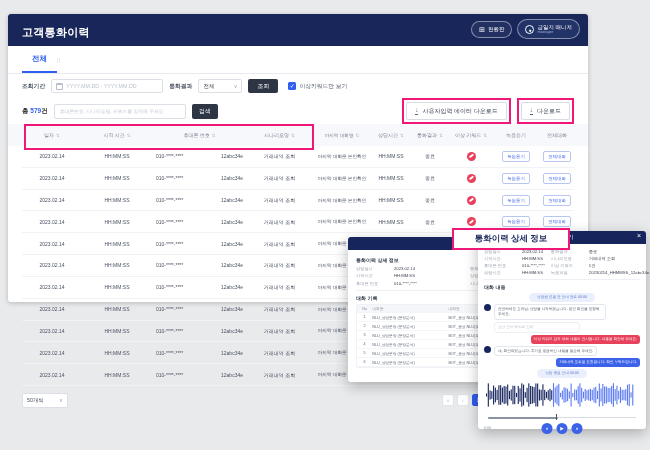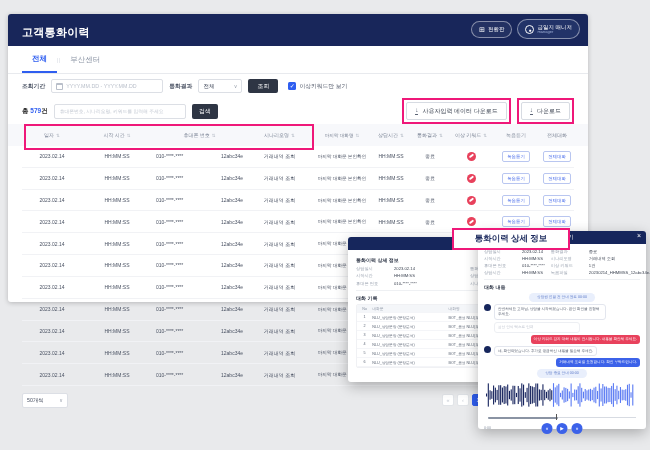--- a/index.html
+++ b/index.html
@@ -141,21 +141,20 @@
           <span class="sub">manager</span>
         </span>
       </div>
     </div>
   </div>
 
   <div class="tabs">
     <div class="tab active">전체</div>
     <span class="tab-sep">|</span>
     <span class="tab-sep">|</span>
-    <div class="tab">부산센터</div>
   </div>
 
   <div class="filters">
     <span class="f-label">조회기간</span>
     <div class="date-input">
       <span class="cal-icon"></span>
       <span>YYYY.MM.DD - YYYY.MM.DD</span>
     </div>
     <span class="f-label">통화결과</span>
     <div class="select sel-result">

